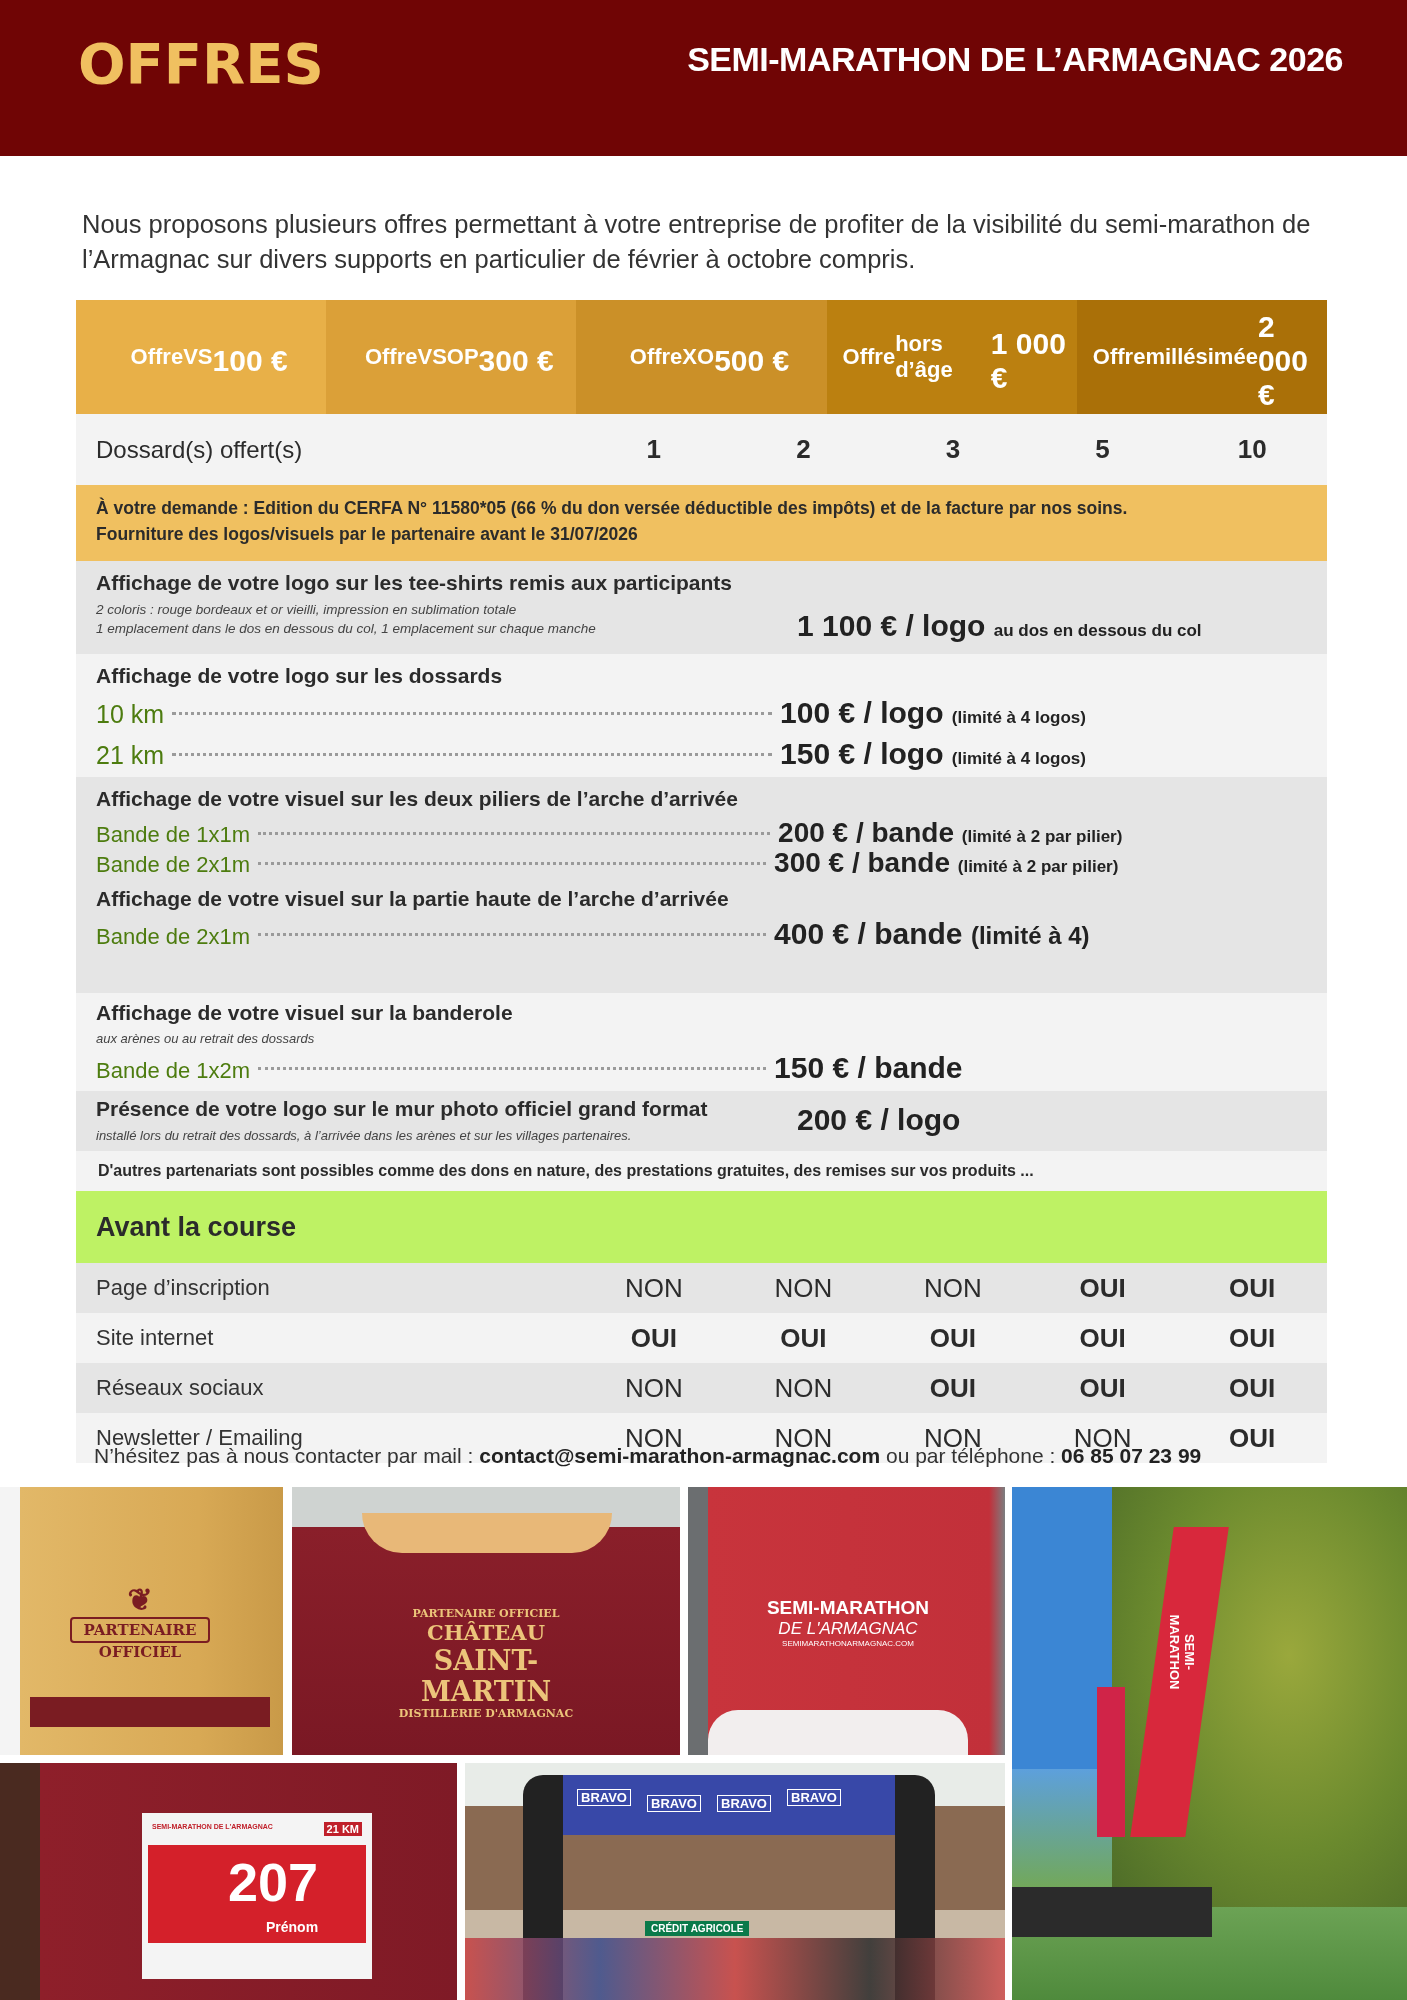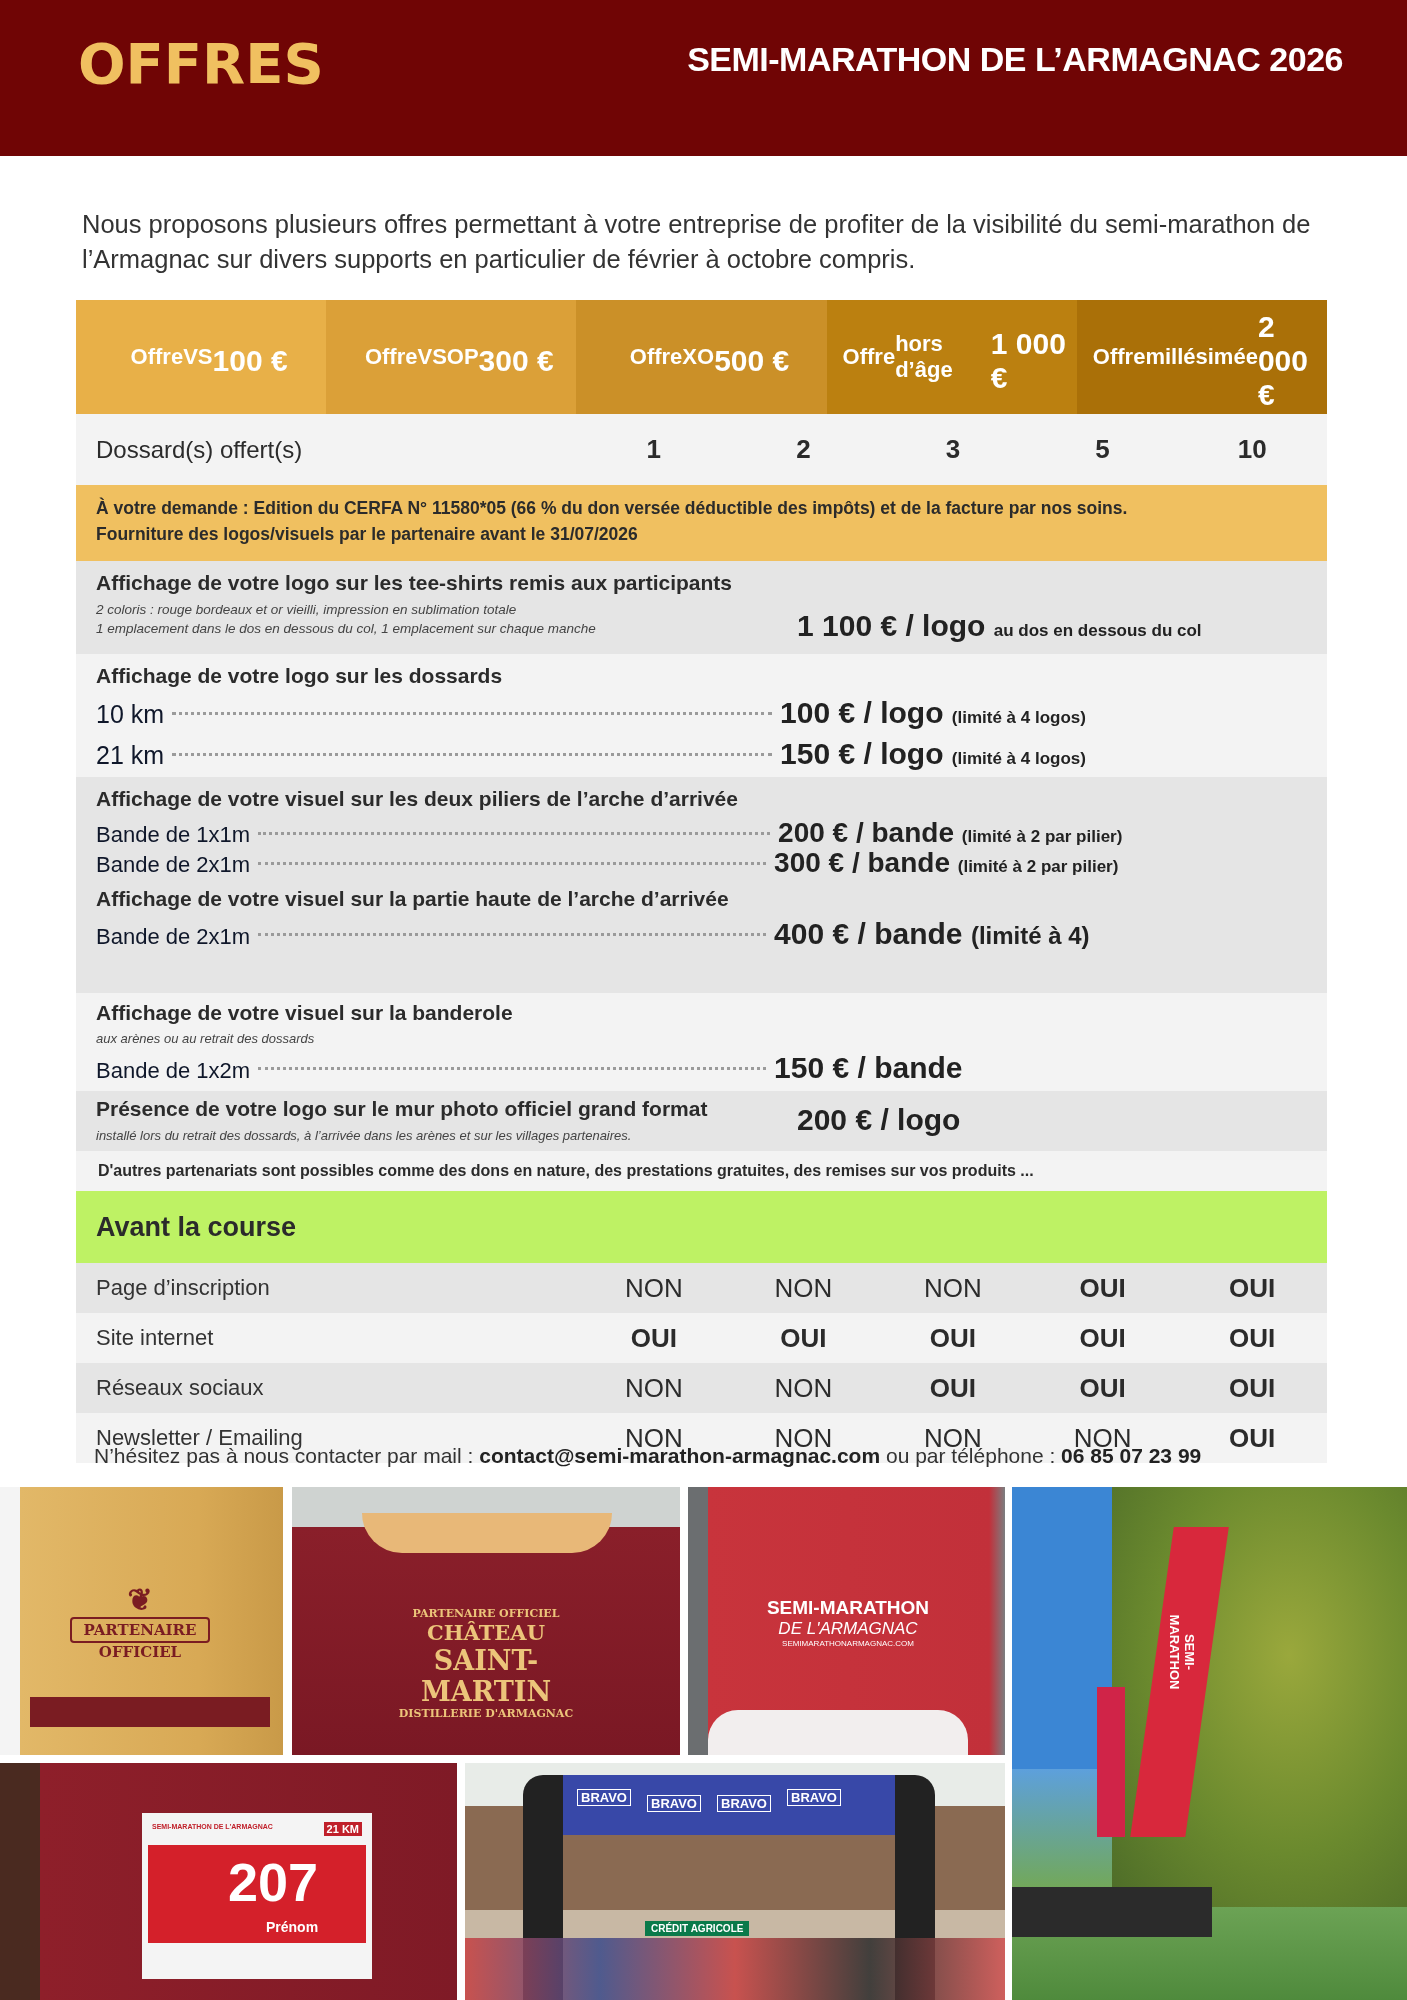--- a/index.html
+++ b/index.html
@@ -27,21 +27,21 @@
   .dossards { height: 71px; background: #f3f3f3; font-size: 24px; }
   .dossards .cell { font-weight: 700; }
   .note { background: #f0c060; height: 76px; padding: 10px 20px; font-size: 17.5px; font-weight: 700; line-height: 26px; color: #2b2b2b; }
 
   .block { position: relative; }
   .b-light { background: #f3f3f3; }
   .b-dark { background: #e5e5e5; }
   .b-title { font-size: 21px; font-weight: 700; color: #2b2b2b; }
   .b-sub { font-size: 13.5px; font-style: italic; color: #444; line-height: 19px; }
   .line { display: flex; align-items: baseline; }
-  .line .ll { font-size: 22px; color: #0f172a; white-space: nowrap; text-align: center; }
+  .line .ll { font-size: 22px; color: #4d7c0f; white-space: nowrap; text-align: center; }
   .line .dots { flex: 0 0 auto; border-bottom: 3px dotted #9a9a9a; margin: 0 8px 0 8px; height: 1px; align-self: center; }
   .price { font-size: 30px; font-weight: 700; color: #222; white-space: nowrap; }
   .price .small { font-size: 17px; font-weight: 700; }
   .price .tiny { font-size: 13px; font-weight: 700; }
 
   .other { background: #f3f3f3; height: 40px; display: flex; align-items: center; padding-left: 22px; font-size: 16px; font-weight: 700; color: #2b2b2b; }
   .section-head { background: #bef264; height: 72px; display: flex; align-items: center; padding-left: 20px; font-size: 27px; font-weight: 700; color: #2b2b2b; margin-top: 0; }
   .yn-row { height: 50px; }
   .yn-row .label { font-size: 22px; color: #333; }
   .yn-row .cell { font-size: 26px; }

